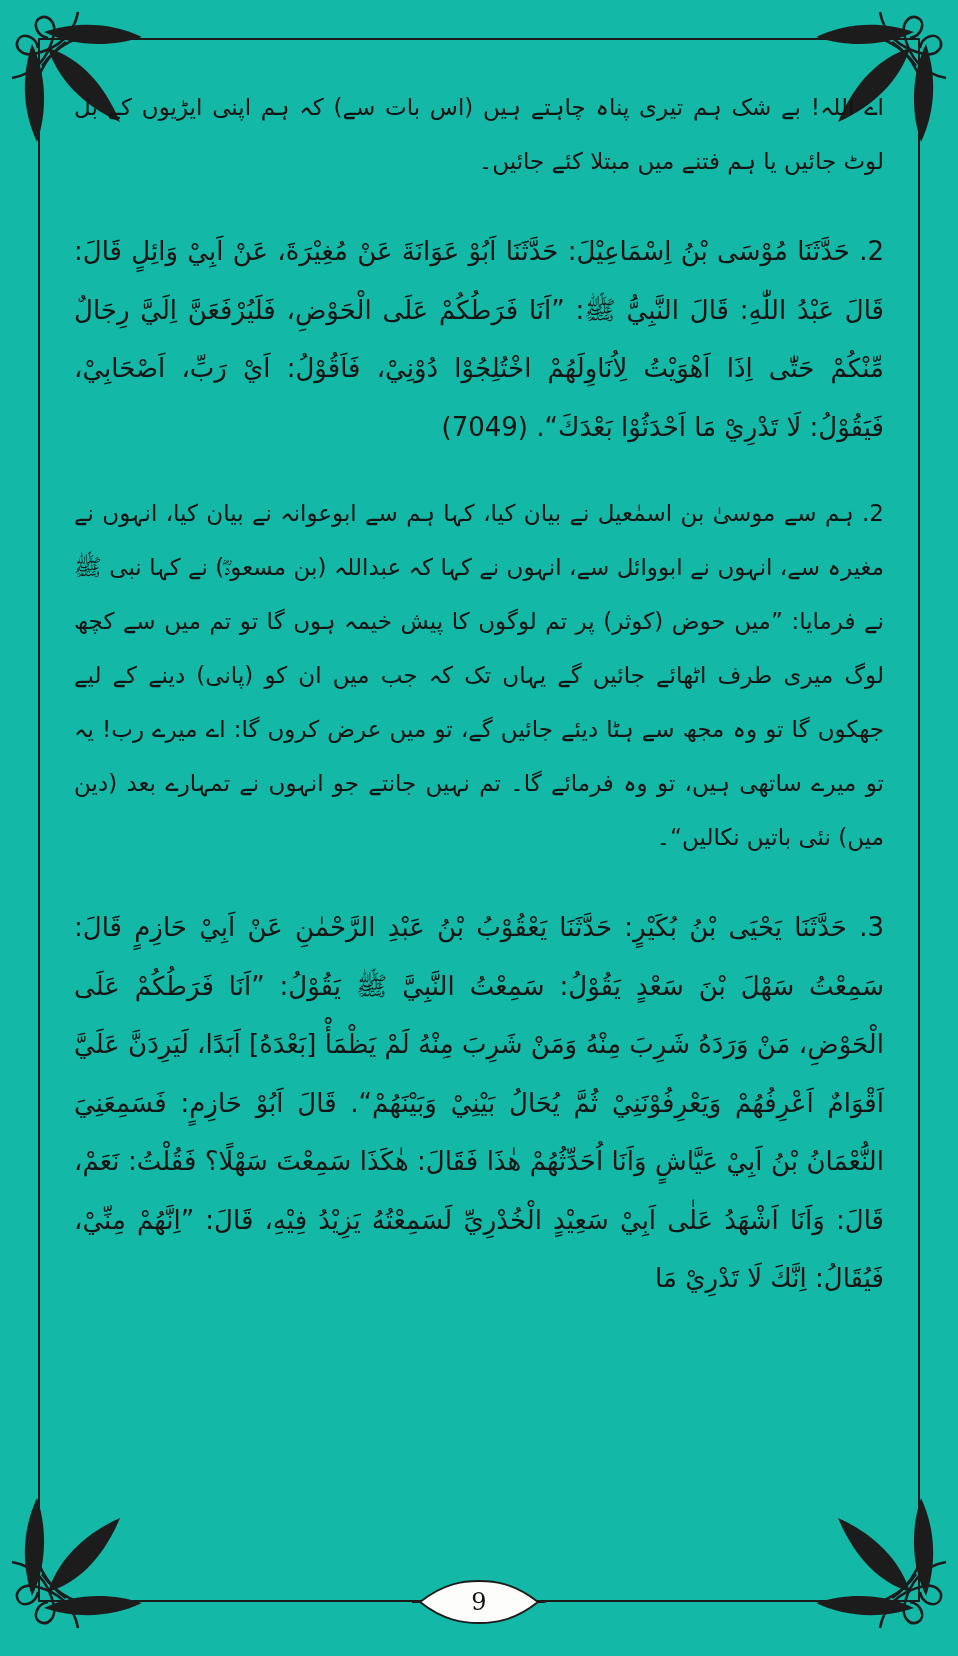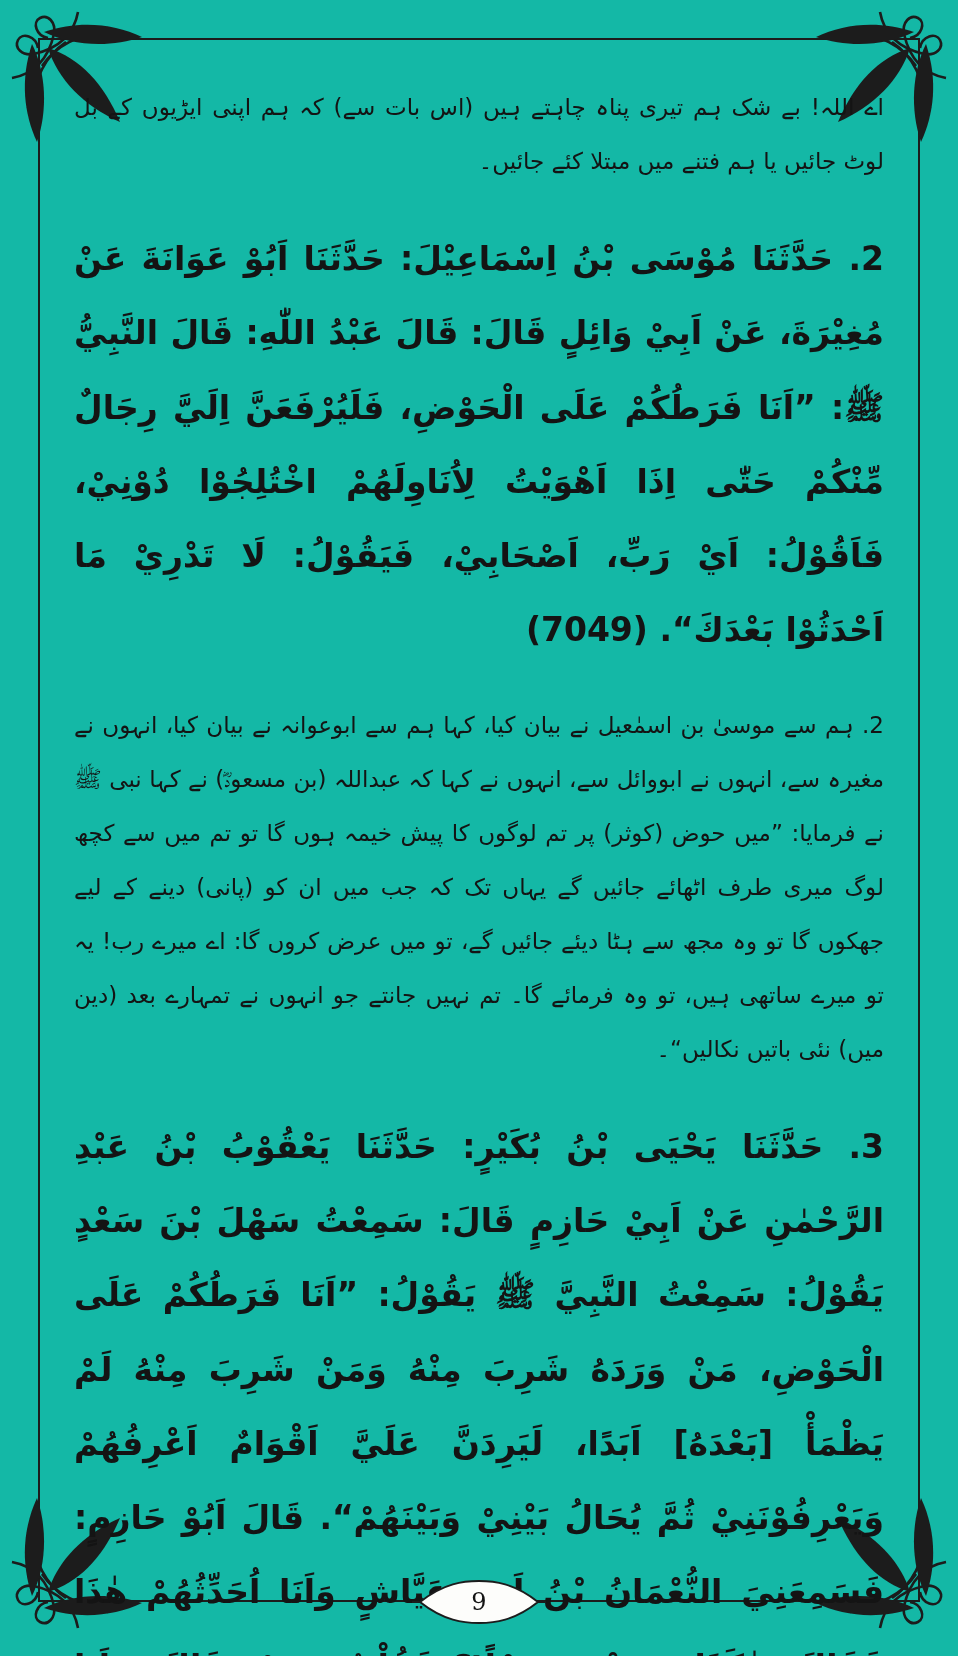--- a/index.html
+++ b/index.html
@@ -33,22 +33,22 @@
   .urdu{
     direction:rtl;
     text-align:justify;
     font-size:23px;
     line-height:2.35;
     margin:0 0 34px 0;
   }
   .arabic{
     direction:rtl;
     text-align:justify;
-    font-size:33px;
-    font-weight:700;
+    font-size:26px;
+    font-weight:400;
     line-height:2.25;
     margin:0 0 30px 0;
   }
   .pagenum-wrap{
     position:absolute;
     bottom:31px;
     left:50%;
     transform:translateX(-50%);
     width:134px;height:46px;
   }

